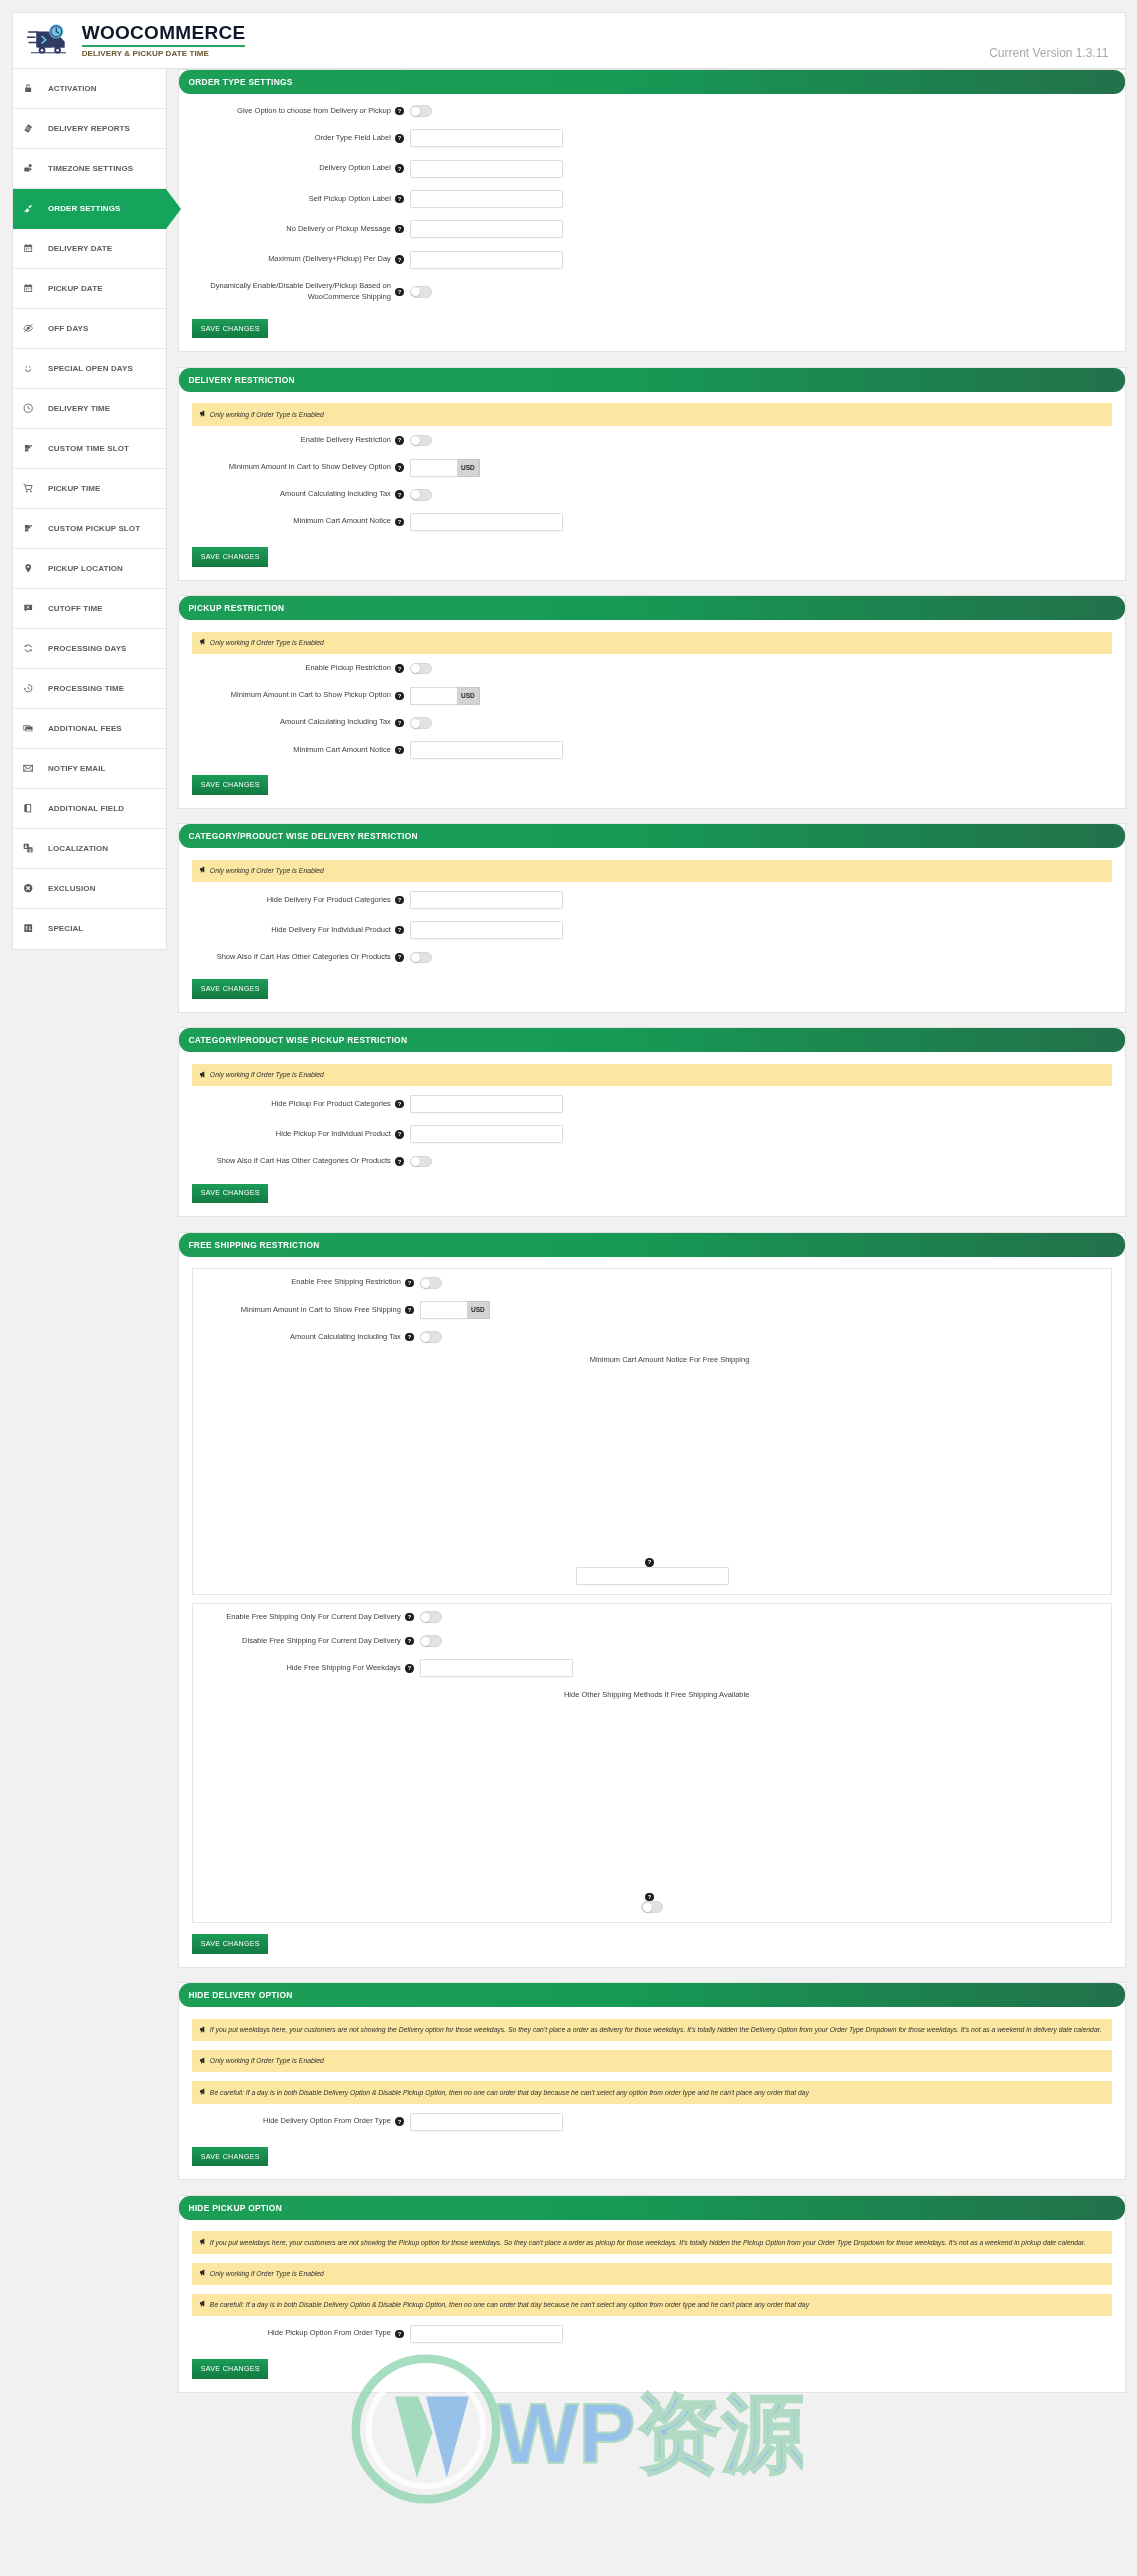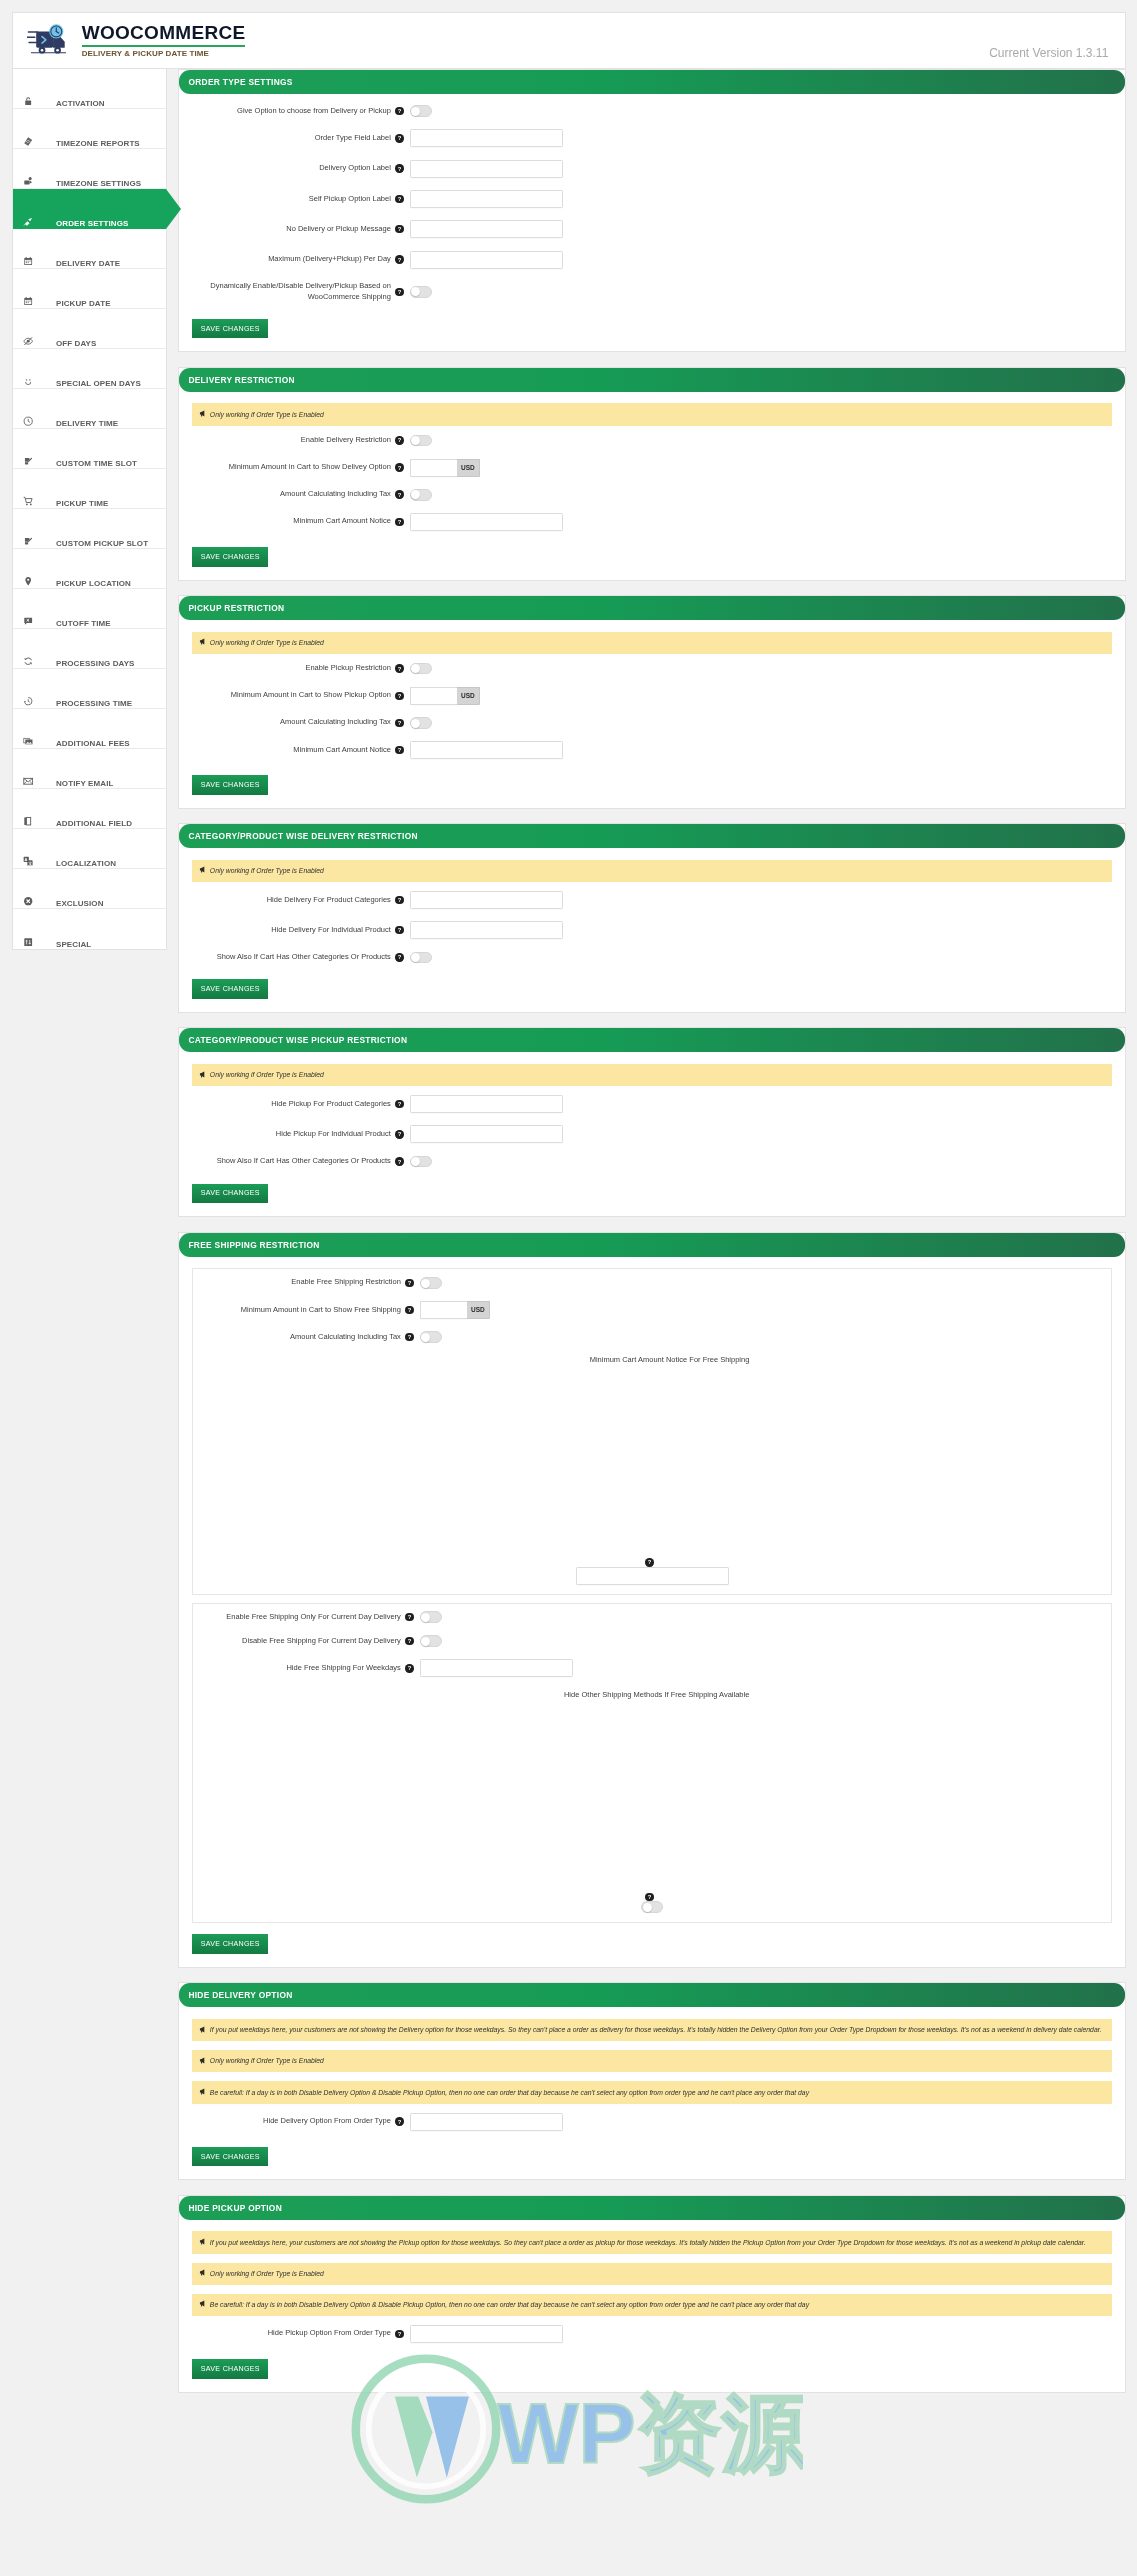--- a/index.html
+++ b/index.html
@@ -52,22 +52,22 @@
   
   .sidebar {
     width: 155px;
     flex: 0 0 155px;
     background: #fff;
     border: 0.6px solid #e2e2e2;
     border-top: none;
   }
   .nav-item {
     display: flex;
-    align-items: flex-end;
-    gap: 22px;
+    align-items: center;
+    gap: 14px;
     height: 40px;
     padding: 0 9px;
     border-bottom: 0.6px solid #eaeaea;
     color: #5d5d5d;
     font-size: 8px;
     font-weight: bold;
     letter-spacing: 0.1px;
     position: relative;
     cursor: pointer;
     background: #fff;
@@ -294,21 +294,21 @@
         </span>
         <span>ACTIVATION</span>
       </div>
       <div class="nav-item">
         <span class="nav-ico">
           <svg width="10.4" height="10.4" viewBox="0 0 16 16" fill="currentColor">
             <path d="M2 11 L8 2 l6 4 -6 9z"></path>
             <path d="M4 9 l6-3M5.5 11 l6-3" stroke="#fff" stroke-width=".9" fill="none"></path>
           </svg>
         </span>
-        <span>TIMEZONE REPORTS</span>
+        <span>DELIVERY REPORTS</span>
       </div>
       <div class="nav-item">
         <span class="nav-ico">
           <svg width="10.4" height="10.4" viewBox="0 0 16 16" fill="currentColor">
             <rect x="2" y="7" width="8" height="6" rx=".6"></rect>
             <path d="M10 7 l4 2.5 -4 2.5z"></path>
             <circle cx="11" cy="4" r="2.4"></circle>
           </svg>
         </span>
         <span>TIMEZONE SETTINGS</span>

